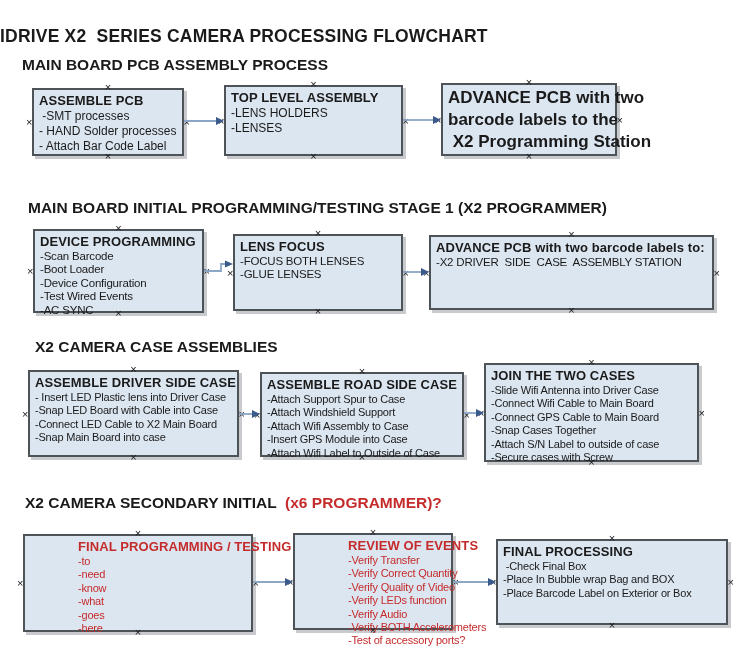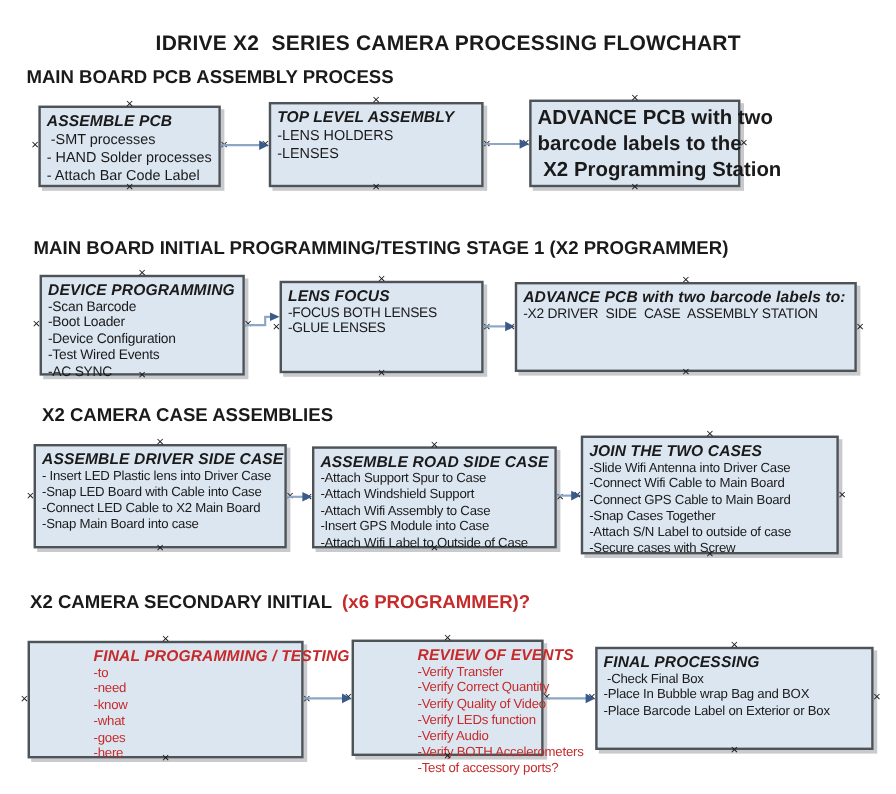--- a/index.html
+++ b/index.html
@@ -2,35 +2,35 @@
 <html style="--box-fill: #dce6f1; --box-border: #4e5357; --red-text: #c52b2b; --arrow-line: #8ca6c6; --arrow-head: #3a5a8c; --text: #1a1a1a;"><head>
 <meta charset="utf-8">
 <style>
   html,body { margin:0; padding:0; background:#ffffff; }
   .canvas {
     position:relative; width:747px; height:662px; background:#fff;
     font-family:"Liberation Sans","DejaVu Sans",sans-serif;
     color:var(--text,#1a1a1a); overflow:hidden;
   }
   .title {
-    position:absolute; left:0; top:26px; width:100%; text-align:center;
+    position:absolute; left:0; top:26px; width:100%; 
     font-size:17.5px; font-weight:bold; white-space:pre-wrap; letter-spacing:.2px;
   }
   .sh {
     position:absolute; font-size:15.5px; font-weight:bold; white-space:pre-wrap;
   }
   .redtxt { color:var(--red-text,#c52b2b); }
   .bx {
     position:absolute; box-sizing:border-box;
     background:var(--box-fill,#dce6f1);
     border:2px solid var(--box-border,#4e5357);
     box-shadow:3px 3px 0 rgba(145,150,155,.5);
     padding:2px 4px 1px 5px;
   }
-  .bt { font-size:13px; font-weight:bold; line-height:17px; white-space:pre; letter-spacing:.1px;font-style:italic; }
+  .bt { font-size:13px; font-weight:bold; line-height:17px; white-space:pre; letter-spacing:.1px; }
   .bi { font-size:11.5px; line-height:13.4px; white-space:pre; letter-spacing:-.2px; }
   .lg .bi { font-size:12px; line-height:15px; letter-spacing:0; }
   .sm .bi { font-size:11px; }
   .bl { font-size:17px; font-weight:bold; line-height:22px; white-space:pre; }
   .bx.red .bt, .bx.red .bi { color:var(--red-text,#c52b2b);margin-left:48px; }
   .tick {
     position:absolute; font-size:11px; line-height:1; color:#17191c;
     font-weight:normal; pointer-events:none;
   }
   .tick.tt { left:50%; top:-8px;    transform:translateX(-50%); }

